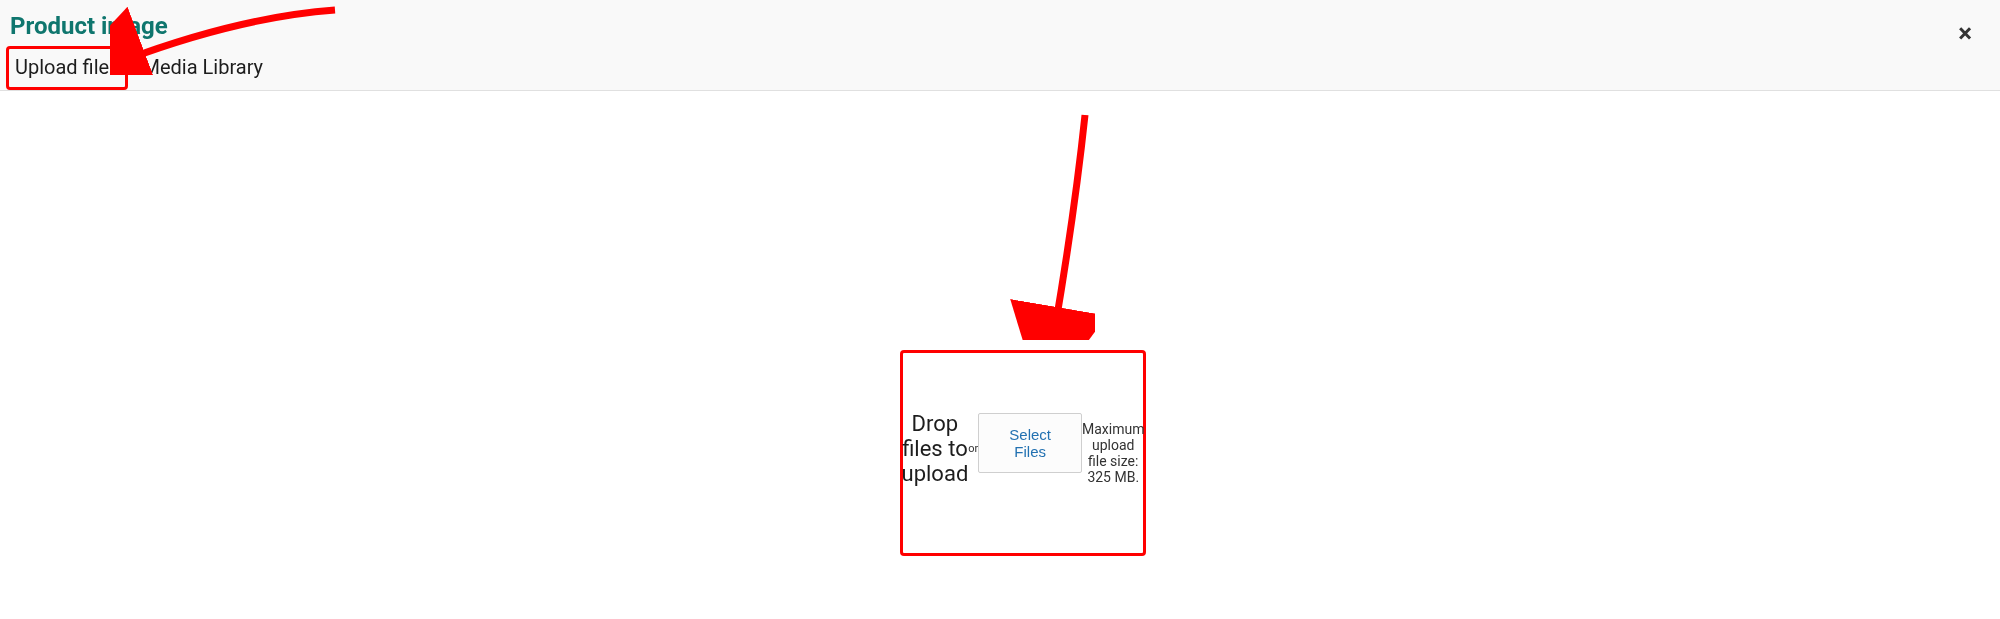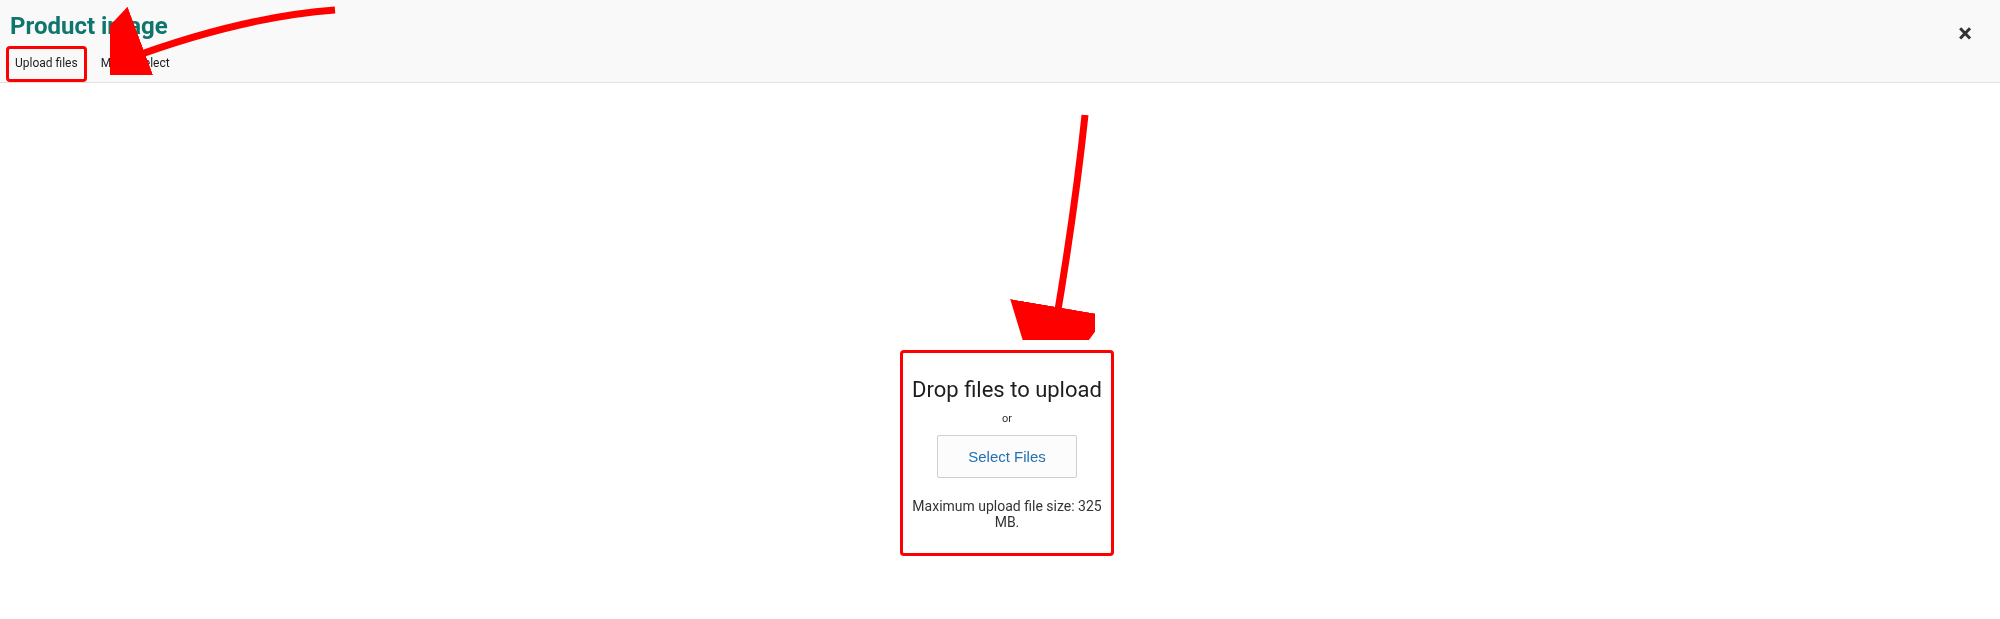--- a/index.html
+++ b/index.html
@@ -26,21 +26,21 @@
       font-weight: 700;
       color: #0f766e;
       padding: 12px 8px 6px 10px;
     }
     .tabs {
       display: flex;
       align-items: center;
       padding: 0 8px 0 6px;
     }
     .tab {
-      font-size: 12px;
+      font-size: 20px;
       color: #1d1d1d;
       padding: 10px 8px 12px 8px;
       cursor: pointer;
       line-height: 1;
     }
     .tab.active-highlight {
       border: 3px solid red;
       border-radius: 4px;
       padding: 8px 6px 10px 6px;
       margin-right: 6px;
@@ -52,26 +52,25 @@
       font-size: 26px;
       color: #333;
       cursor: pointer;
       line-height: 1;
       font-weight: bold;
     }
     .upload-area {
       position: absolute;
       top: 350px;
       left: 900px;
-      width: 214px;
+      width: 246px;
       height: 206px;
       border: 3px solid red;
       border-radius: 4px;
       display: flex;
-      flex-direction: column;
       align-items: center;
       justify-content: center;
       padding: 12px 8px;
     }
     .drop-title {
       font-size: 22px;
       color: #1d1d1d;
       margin-bottom: 10px;
       text-align: center;
     }
@@ -113,21 +112,21 @@
       pointer-events: none;
     }
   </style>
 </head>
 <body>
 
 <div class="header">
   <div class="title">Product image</div>
   <div class="tabs">
     <div class="tab active-highlight">Upload files</div>
-    <div class="tab">Media Select</div>
+    <div class="tab">Media Library</div>
   </div>
   <div class="close-btn">×</div>
 </div>
 
 <svg class="arrow1" viewBox="0 0 230 70">
   <defs>
     <marker id="ah1" markerWidth="14" markerHeight="14" refX="3" refY="7" orient="auto">
       <polygon points="0,0 14,7 0,14" fill="red"></polygon>
     </marker>
   </defs>

